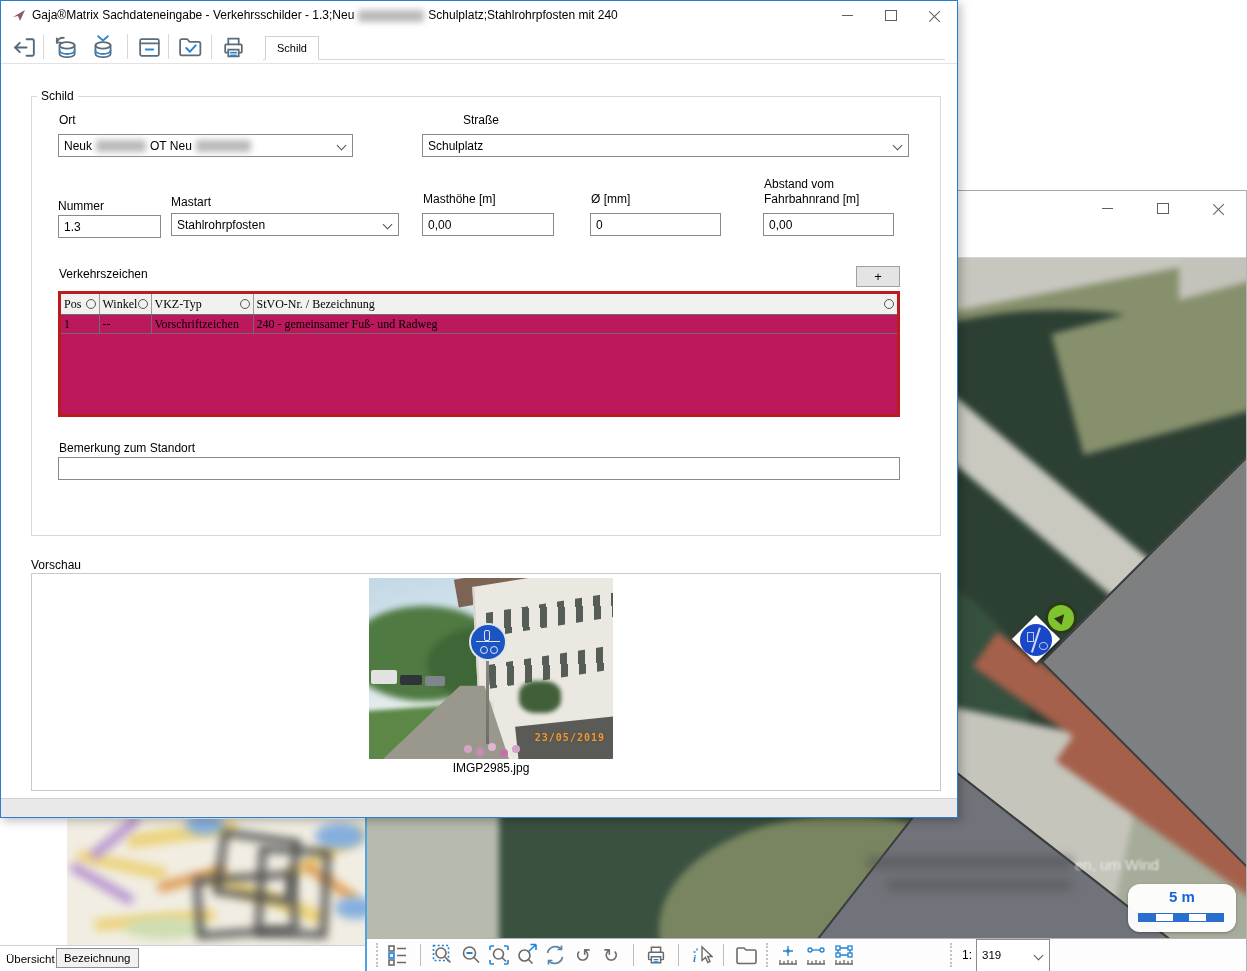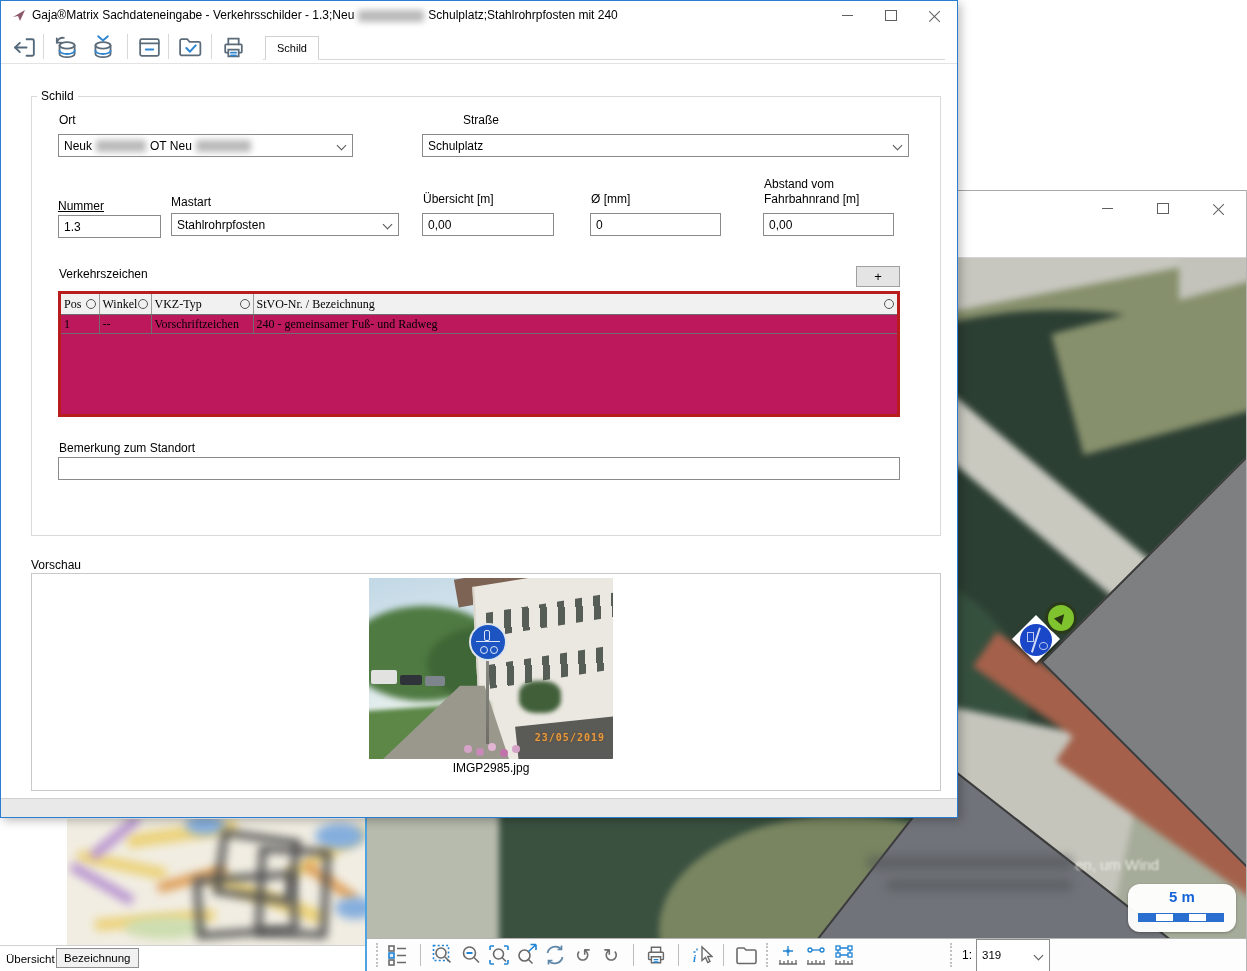--- a/index.html
+++ b/index.html
@@ -446,30 +446,30 @@
       <span class="blur-box bw55"></span>
       <span class="chev"></span>
     </div>
 
     <span class="lbl" style="left:422px;top:112px;margin-left:40px;">Straße</span>
     <div class="combo" style="left:421px;top:133px;width:487px;">
       <span>Schulplatz</span>
       <span class="chev"></span>
     </div>
 
-    <span class="lbl" style="left:57px;top:198px;text-decoration:underline;">Nummer</span>
+    <span class="lbl" style="left:57px;top:198px;">Nummer</span>
     <input class="inp" style="left: 57px; top: 214px; width: 103px;" value="1.3">
 
     <span class="lbl" style="left:170px;top:194px;">Mastart</span>
     <div class="combo" style="left:170px;top:212px;width:228px;">
       <span>Stahlrohrpfosten</span>
       <span class="chev"></span>
     </div>
 
-    <span class="lbl" style="left:422px;top:191px;">Übersicht [m]</span>
+    <span class="lbl" style="left:422px;top:191px;">Masthöhe [m]</span>
     <input class="inp" style="left: 421px; top: 212px; width: 132px;" value="0,00">
 
     <span class="lbl" style="left:590px;top:191px;">Ø [mm]</span>
     <input class="inp" style="left: 589px; top: 212px; width: 131px;" value="0">
 
     <span class="lblwrap" style="left:763px;top:176px;width:140px;">Abstand vom Fahrbahnrand [m]</span>
     <input class="inp" style="left: 762px; top: 212px; width: 131px;" value="0,00">
 
     <span class="lbl" style="left:58px;top:266px;">Verkehrszeichen</span>
     <button class="plusbtn" style="left:855px;top:265px;">+</button>

